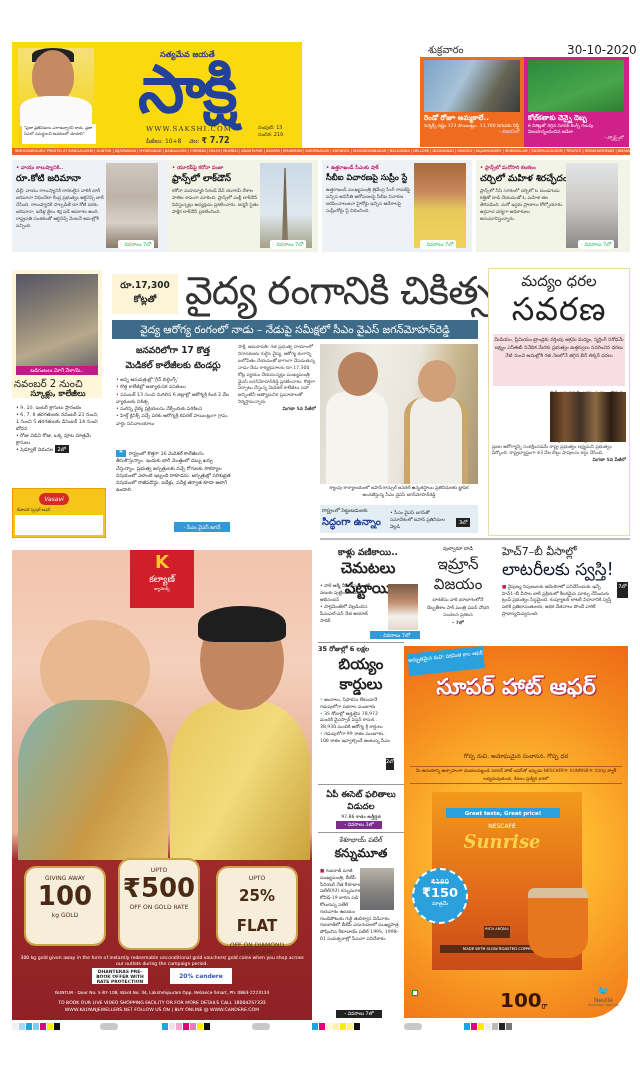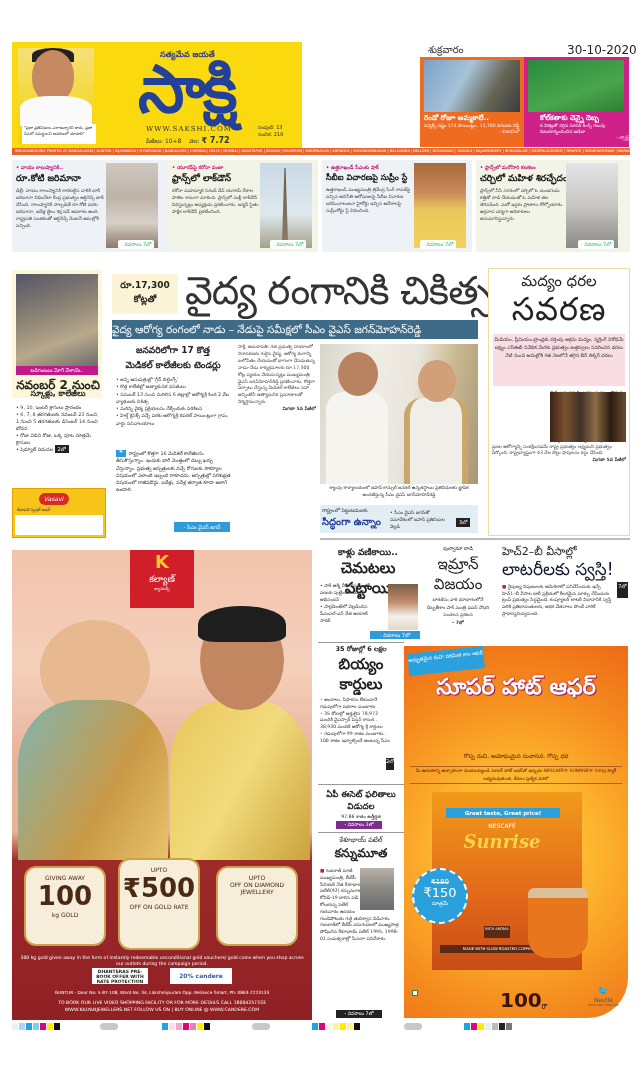--- a/index.html
+++ b/index.html
@@ -32,28 +32,28 @@
 .tbox.green{background:#f2f4e8}
 .kick{font-size:5px;color:#c01a6d;font-weight:bold}
 .kh{font-size:9px;font-weight:bold;color:#111;margin:2px 0}
 .kb{font-size:4.6px;line-height:7px;color:#444}
 .timgbox{top:163px;width:52px;height:85px}
 .more{font-size:5px;background:#fff;color:#2b5;padding:1px 3px;border-radius:2px}
 
 .leftbox{left:12px;top:270px;width:90px;height:128px;background:#fdf6d8}
 .classimg{left:16px;top:274px;width:82px;height:92px;background:linear-gradient(160deg,#556,#8a8275 40%,#b8a98c 70%,#6c6c6c)}
 .classbadge{left:16px;top:366px;width:82px;height:9px;background:#c01a8d;color:#fff;font-size:5px;text-align:center;line-height:9px}
-.lh1{left:14px;top:378px;width:88px;text-align:center;font-size:12px;font-weight:bold}
+.lh1{left:14px;top:378px;width:88px;text-align:left;font-size:10px;font-weight:normal}
 .lh2{left:14px;top:389px;width:88px;text-align:center;font-size:8px;font-weight:bold}
 .lbul{left:16px;top:404px;width:86px;font-size:4.8px;line-height:7px;color:#333}
 .pg{background:#222;color:#fff;font-size:5px;padding:1px 3px}
 .ad-vasavi{left:12px;top:488px;width:94px;height:50px;background:#f7c41a;border:1px solid #e7a000}
 .price-tag{left:112px;top:274px;width:66px;height:40px;background:#fdf4d8;text-align:center;font-size:9px;font-weight:bold;color:#222;padding-top:4px;line-height:14px}
 .headline{left:185px;top:268px;font-size:39px;line-height:46px;color:#333;font-family:"DejaVu Sans",sans-serif;letter-spacing:-1px;white-space:nowrap}
-.subbar{left:112px;top:320px;width:366px;height:19px;background:#3e6b87;color:#fff;font-size:10.5px;line-height:19px;text-align:left;white-space:nowrap;overflow:hidden}
+.subbar{left:112px;top:320px;width:366px;height:19px;background:#3e6b87;color:#fff;font-size:10.5px;line-height:19px;text-align:center;white-space:nowrap;overflow:hidden}
 .sh1{left:112px;top:345px;width:122px;text-align:center;font-size:9px;font-weight:bold}
 .sh2{left:112px;top:360px;width:122px;text-align:center;font-size:9px;font-weight:bold}
 .bullets{left:116px;top:376px;width:118px;font-size:4.7px;line-height:7.3px;color:#333}
 .bullets span.b{color:#c01a3d}
 .qbox{left:116px;top:450px;width:116px;font-size:4.8px;line-height:7.3px;color:#333}
 .qicon{display:inline-block;background:#2f9ad8;color:#fff;font-size:7px;padding:0 3px;margin-right:3px}
 .qsig{left:174px;top:522px;width:56px;height:10px;background:#2f9ad8;color:#fff;font-size:5px;text-align:center;line-height:10px}
 .colbody{left:238px;top:344px;width:78px;font-size:4.6px;line-height:6.9px;color:#444;overflow:hidden;height:188px}
 .leadimg{left:320px;top:344px;width:158px;height:140px;background:linear-gradient(100deg,#d9d5ca 0%,#f0ede6 30%,#eae5dc 55%,#cbb991 75%,#a99676)}
 .p1{left:338px;top:352px;width:40px;height:44px;border-radius:50%;background:#b98260}
@@ -99,21 +99,21 @@
 .mdress{left:170px;top:700px;width:140px;height:160px;border-radius:40% 40% 0 0;background:linear-gradient(120deg,#e7c65a,#f1db7c 50%,#caa23c)}
 .offer{top:866px;width:82px;height:80px;background:#f6eeda;border:2px solid #caa24a;border-radius:12px;text-align:center;color:#4a2a14}
 .offer .u{font-size:6px;display:block;margin-top:6px}
 .offer .big{font-size:26px;font-weight:bold;display:block;line-height:30px}
 .offer .s{font-size:6px;display:block}
 .kfine{left:20px;top:955px;width:284px;text-align:center;font-size:4.6px;color:#fff;line-height:6px}
 .kbox1{left:92px;top:968px;width:56px;height:16px;background:#fff;color:#222;font-size:4.5px;text-align:center;line-height:5px;padding-top:1px;font-weight:bold}
 .kbox2{left:170px;top:968px;width:62px;height:16px;background:#fff;color:#2f5bb1;font-size:6px;text-align:center;line-height:16px;font-weight:bold}
 .kaddr{left:20px;top:990px;width:284px;text-align:center;font-size:4.3px;color:#fff}
 .kfoot{left:20px;top:1000px;width:284px;text-align:center;font-size:4.6px;color:#fff;line-height:6.5px}
-.c1k{left:318px;top:645px;width:86px;text-align:center;font-size:6.5px;font-weight:bold}
+.c1k{left:318px;top:645px;width:86px;font-size:6.5px;font-weight:bold}
 .c1h{left:318px;top:654px;width:86px;text-align:center;font-size:15px;line-height:20px;font-weight:bold}
 .c1b{left:320px;top:697px;width:70px;font-size:4.6px;line-height:6.8px;color:#333}
 .c1pg{left:386px;top:758px;width:8px;height:12px;background:#222;color:#fff;font-size:5px;text-align:center}
 .c2h{left:318px;top:788px;width:86px;text-align:center;font-size:8.5px;line-height:12px;font-weight:bold}
 .c2b{left:318px;top:814px;width:86px;text-align:center;font-size:4.6px}
 .c2pg{left:336px;top:821px;width:46px;height:8px;background:#7b2c8c;color:#fff;font-size:4.8px;text-align:center;line-height:8px}
 .c3k{left:318px;top:836px;width:86px;text-align:center;font-size:6.5px}
 .c3h{left:318px;top:846px;width:86px;text-align:center;font-size:12px;font-weight:bold}
 .c3b{left:320px;top:868px;width:84px;font-size:4.6px;line-height:6.8px;color:#333}
 .c3img{left:360px;top:868px;width:34px;height:42px;background:linear-gradient(#b9b2a8,#8a8783 50%,#6a6b70)}
@@ -123,21 +123,21 @@
 .nesflag{left:408px;top:650px;width:76px;height:22px;background:#2aa1dd;color:#fff;font-size:5px;text-align:center;line-height:7px;padding-top:3px;transform:rotate(-6deg)}
 .neshead{left:404px;top:672px;width:224px;text-align:center;font-size:22px;font-weight:bold;color:#fff;line-height:30px;text-shadow:0 0 2px #c2185b,1px 1px 0 #8e1a5b}
 .nesline{left:404px;top:752px;width:224px;text-align:center;font-size:6px;color:#5a1f0a}
 .nessub{left:410px;top:766px;width:212px;text-align:center;font-size:4.4px;color:#5a1f0a;line-height:8px;border-top:1px solid #b06020;border-bottom:1px solid #b06020}
 .nespack{left:432px;top:792px;width:150px;height:178px;background:linear-gradient(180deg,#f29a1a,#e1671a 60%,#c74c16)}
 .nesgt{left:446px;top:808px;width:114px;height:10px;background:#2aa1dd;color:#fff;font-size:5.5px;line-height:10px;text-align:center;font-weight:bold}
 .nesbrand{left:452px;top:822px;width:100px;text-align:center;color:#fff;font-size:6px}
 .nessun{left:452px;top:831px;width:100px;text-align:center;color:#f8d44a;font-size:18px;font-style:italic;font-weight:bold;font-family:"DejaVu Serif",serif}
 .nesprice{left:412px;top:868px;width:56px;height:56px;border-radius:50%;background:#2aa1dd;border:2px dashed #fff;color:#fff;text-align:center}
 .nesprice .o{font-size:7px;text-decoration:line-through;display:block;margin-top:8px}
-.nesprice .n{font-size:13px;font-weight:normal;display:block;line-height:14px}
+.nesprice .n{font-size:13px;font-weight:bold;display:block;line-height:14px}
 .nesprice .m{font-size:5px;display:block}
 .cup{left:528px;top:888px;width:60px;height:70px;border-radius:6px 6px 20px 20px;background:#e8761c;border-top:10px solid #d8c09a}
 .nes100{left:500px;top:988px;font-size:20px;color:#3a1408;font-weight:bold}
 .nesfine{left:412px;top:990px;width:84px;font-size:3.6px;color:#5a1f0a;line-height:5px}
 .nestle{left:588px;top:985px;font-size:6px;color:#555;text-align:center}
 
 .reg{top:1023px;height:7px;display:flex;gap:1px}
 .reg span{width:6px;height:7px;display:block}
 .pill{top:1023px;width:18px;height:7px;border-radius:4px;background:#c8c8c8}
 </style>
@@ -167,21 +167,21 @@
 
 <div class="abs teaser1"></div>
 <div class="abs timg1"></div>
 <div class="abs" style="left:424px;top:114px;width:96px">
   <div class="tt">రెండో రోజూ అమ్మకాలే..</div>
   <div class="ts">సెన్సెక్స్ నష్టం 173 పాయింట్లు.. 11,700 దిగువకు నిఫ్టీ</div>
   <div class="ts" style="text-align:right;color:#fde">- బిజినెస్‌లో</div>
 </div>
 <div class="abs teaser2"></div>
 <div class="abs timg2"></div>
-<div class="abs" style="left:540px;top:114px;width:96px">
+<div class="abs" style="left:528px;top:114px;width:96px">
   <div class="tt">కోల్‌కతాకు చెన్నై దెబ్బ</div>
   <div class="ts">6 వికెట్లతో నెగ్గిన సూపర్ కింగ్స్ గెలుపు విజయాన్నందించిన జడేజా</div>
   <div class="ts" style="text-align:right;color:#fde">- స్పోర్ట్స్‌లో</div>
 </div>
 <div class="abs strip">SIMULTANEOUSLY PRINTED AT MANGALAGIRI | GUNTUR | VIJAYAWADA | HYDERABAD | BANGALORE | CHENNAI | DELHI | MUMBAI | ANANTAPUR | KADAPA | KHAMMAM | KARIMNAGAR | KURNOOL | MAHABOOBNAGAR | NALGONDA | NELLORE | NIZAMABAD | ONGOLE | RAJAHMUNDRY | SRIKAKULAM | TADEPALLIGUDEM | TIRUPATI | VISAKHAPATNAM | WARANGAL</div>
 
 <div class="abs tbox" style="left:12px;width:180px">
   <div class="kick">• వాయు కాలుష్యానికి..</div>
   <div class="kh">రూ.కోటి జరిమానా</div>
   <div class="kb" style="width:92px">ఢిల్లీ: వాయు కాలుష్యానికి కారకులైన వారికి భారీ జరిమానా విధించేలా కేంద్ర ప్రభుత్వం ఆర్డినెన్స్ జారీ చేసింది. కాలుష్యానికి పాల్పడితే రూ.కోటి వరకు జరిమానా, ఐదేళ్ల జైలు శిక్ష పడే అవకాశం ఉంది. రాష్ట్రపతి సంతకంతో ఆర్డినెన్స్ వెంటనే అమల్లోకి వచ్చింది.</div>
@@ -279,21 +279,21 @@
   <div>• <span>పాక్ ఆర్మీ చీఫ్ విషయంలో వణుకు పుట్టించిన మేజర్ అభినందన్</span></div>
   <div>• <span>పార్లమెంట్‌లో వెల్లడించిన పీఎంఎల్-ఎన్ నేత అయాజ్ సాదిక్</span></div>
 </div>
 <div class="abs mimg"></div>
 <div class="abs mpg">- వివరాలు 7లో</div>
 
 <div class="abs ikick">పుల్వామా దాడి</div>
 <div class="abs ih">ఇమ్రాన్ విజయం</div>
 <div class="abs ib"><span>భారత్‌ను వారి భూభాగంలోనే దెబ్బతీశాం పాక్ మంత్రి ఫవద్ చౌధరి సంచలన ప్రకటన</span><br><b>- 7లో</b></div>
 
-<div class="abs h1h">హెచ్2–బీ వీసాల్లో</div>
+<div class="abs h1h">హెచ్7–బీ వీసాల్లో</div>
 <div class="abs h1b">లాటరీలకు స్వస్తి!</div>
 <div class="abs h1body"><span style="color:#c01a3d">■ </span><span>నైపుణ్య నిపుణులకు అమెరికాలో పనిచేసేందుకు ఇచ్చే హెచ్1–బీ వీసాల జారీ ప్రక్రియలో కీలకమైన మార్పు చేసేందుకు ట్రంప్ ప్రభుత్వం సిద్ధమైంది. కంప్యూటర్ లాటరీ విధానానికి స్వస్తి పలికి ప్రతిభావంతులకు, అధిక వేతనాలు పొందే వారికే ప్రాధాన్యమివ్వనుంది.</span></div>
 <div class="abs h1pg">7లో</div>
 
 <div class="abs kalyan"></div>
 <div class="abs woman"></div>
 <div class="abs wdress"></div>
 <div class="abs mdress"></div>
 <div class="abs man"></div>
 <div class="abs mhair"></div>
@@ -307,20 +307,21 @@
     <span class="big">100</span>
     <span class="s">kg GOLD</span>
 </div>
 <div class="abs offer" style="left:118px;top:858px;height:92px">
   <span class="u">UPTO</span>
     <span class="big">₹500</span>
     <span class="s">OFF ON GOLD RATE</span>
 </div>
 <div class="abs offer" style="left:216px">
   <span class="u">UPTO</span>
+    <span class="big" style="font-size:15px">25% FLAT</span>
     <span class="s">OFF ON DIAMOND JEWELLERY</span>
 </div>
 <div class="abs kfine">300 kg gold given away in the form of instantly redeemable unconditional gold vouchers/ gold coins when you shop across our outlets during the campaign period.</div>
 <div class="abs kbox1">DHANTERAS PRE-BOOK OFFER WITH RATE PROTECTION</div>
 <div class="abs kbox2">20% candere</div>
 <div class="abs kaddr">GUNTUR - Door No: 5-87-108, Ward No: 34, Lakshmipuram Opp. Reliance Smart, Ph: 0863-2223133</div>
 <div class="abs kfoot">
   <div>TO BOOK OUR LIVE VIDEO SHOPPING FACILITY OR FOR MORE DETAILS CALL 18004257333</div>
   <div>WWW.KALYANJEWELLERS.NET FOLLOW US ON  |  BUY ONLINE @ WWW.CANDERE.COM</div>
 </div>

